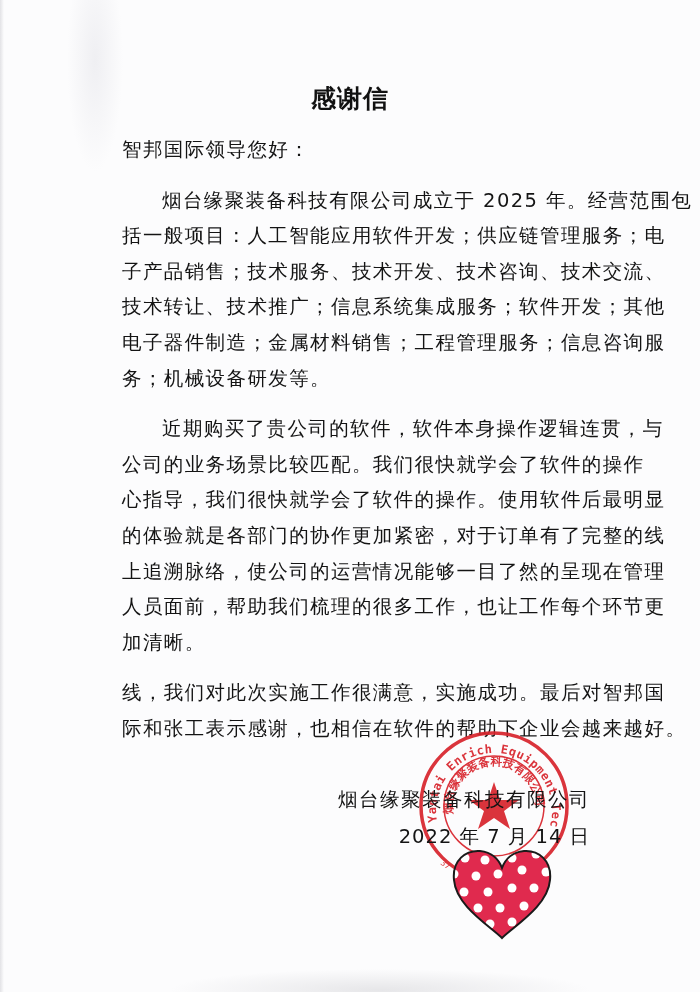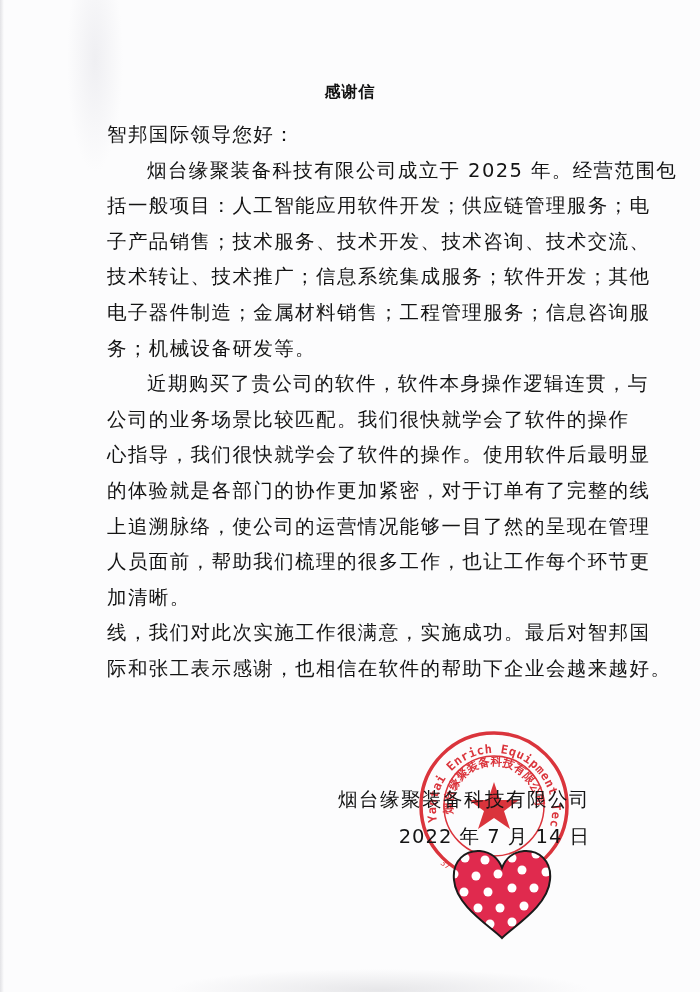--- a/index.html
+++ b/index.html
@@ -13,28 +13,28 @@
     .page {
       position: absolute; left: 0; top: 0; width: 700px; height: 992px;
       background:
         radial-gradient(ellipse 40px 160px at 95px 60px, rgba(200,200,210,0.25), transparent 70%),
         radial-gradient(ellipse 300px 30px at 380px 990px, rgba(190,190,195,0.35), transparent 70%),
         linear-gradient(90deg, rgba(150,150,160,0.25) 0px, rgba(255,255,255,0) 4px),
         #fcfcfd;
     }
     .title {
       position: absolute; left: 0; top: 82px; width: 700px;
-      text-align: center; font-size: 16px; font-weight: bold; letter-spacing: 1px;
+      text-align: center; font-size: 25px; font-weight: bold; letter-spacing: 1px;
       color: #111;
     }
     .body-text {
       position: absolute; left: 107px; top: 117px; width: 490px;
       font-size: 19.5px; line-height: 35.6px; letter-spacing: 1.4px;
     }
-    .body-text p { margin: 0; }
+    .body-text p { margin: 15px; }
     .line { display: block; white-space: nowrap; }
     .sig {
       position: absolute; right: 110px; top: 786px; font-size: 19.5px;
       letter-spacing: 1.5px; white-space: nowrap; z-index: 3;
     }
     .date {
       position: absolute; right: 110px; top: 823px; font-size: 19.5px;
       letter-spacing: 1px; white-space: nowrap; z-index: 3;
     }
     .stamp {

